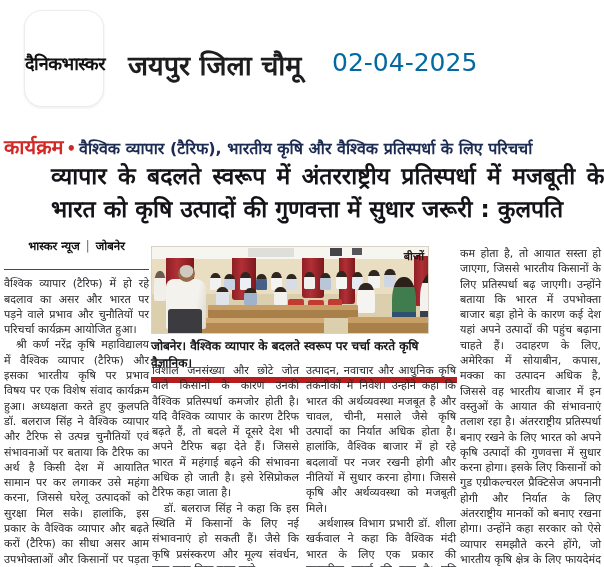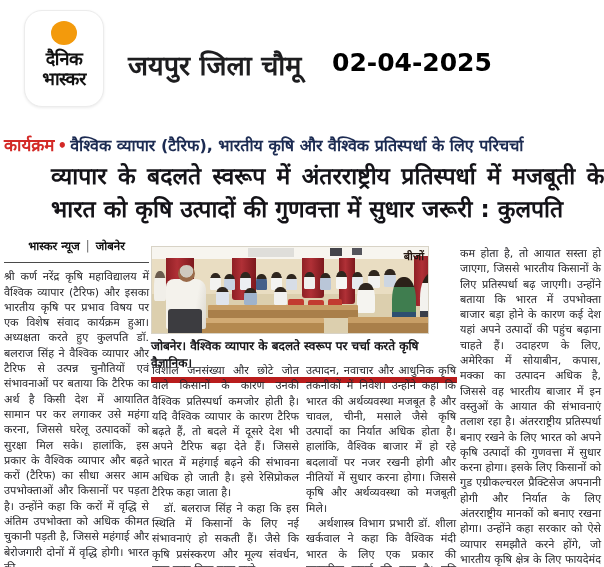--- a/index.html
+++ b/index.html
@@ -8,44 +8,44 @@
     font-family:"DejaVu Sans","Liberation Sans",sans-serif;
     background:#ffffff; color:#1b1b1f; position:relative; overflow:hidden;
   }
   .abs { position:absolute; }
 
   
   .masthead-logo {
     left:24px; top:10px; width:80px; height:97px;
     background:#fff; border:1px solid #ececec; border-radius:18px;
     box-shadow:0 1px 3px rgba(0,0,0,.08);
-    display:flex; flex-direction:column; align-items:center; justify-content:flex-start;
+    display:flex; flex-direction:row; align-items:center; justify-content:flex-start;
     padding-top:10px;
   }
   .logo-dot { width:26px; height:24px; border-radius:50%; background:#f39a0c; margin-bottom:4px; }
   .logo-line { font-weight:bold; font-size:18px; line-height:20px; color:#111; letter-spacing:-0.5px; }
   .masthead-title { left:128px; top:46px; font-size:27px; font-weight:bold; color:#1d1d1f; }
-  .masthead-date { left:332px; top:48px; font-size:25px; color:#000000;font-weight:bold; }
+  .masthead-date { left:332px; top:48px; font-size:25px; color:#0369a1; }
 
   
   .kicker { left:4px; top:133px; width:596px; font-weight:bold; font-size:16px; color:#1c2b52; }
-  .kicker .k-label { color:#d32926; font-size:17px; }
+  .kicker .k-label { color:#d32926; font-size:20px; }
   .kicker .k-bullet { color:#d32926; font-size:15px; padding:0 3px; }
   .headline {
     left:3px; top:160px; width:599px;
     font-size:23px; line-height:33px; font-weight:bold; color:#141318;
     text-align:justify;
     margin-left:48px;
   }
 
   
   .col { font-size:11px; line-height:15.3px; color:#26262a; text-align:justify; }
   .col p + p { text-indent:12px; }
   .byline { text-align:center; font-size:11.5px; font-weight:bold; color:#111;
-            border-bottom:1.5px solid #4a4a4a; padding-bottom:8px; margin-bottom:6px; }
+            border-bottom:1.5px solid #4a4a4a; padding-bottom:15px; margin-bottom:6px; }
   .byline .sep { font-weight:normal; color:#666; padding:0 2px; }
   .subhead { font-size:15px; font-weight:bold; color:#101014; margin:8px 0 6px 0; text-align:left; }
 
   
   .photo {
     left:151px; top:246px; width:278px; height:88px; overflow:hidden;
     background:linear-gradient(#f7f5ef 0 14%, #e9ddc2 14% 55%, #dccfae 55% 100%);
     border:1px solid #d8d3c6;
   }
   .ceil-box { position:absolute; background:#e3e2dc; }
@@ -79,20 +79,21 @@
 </div>
 
 <div class="abs headline">व्यापार के बदलते स्वरूप में अंतरराष्ट्रीय प्रतिस्पर्धा में मजबूती के लिए भारत को कृषि उत्पादों की गुणवत्ता में सुधार जरूरी : कुलपति</div>
 
 <div class="abs col" style="left:4px; top:239px; width:145px;">
   <div class="byline">
     <span>भास्कर न्यूज</span>
     <span class="sep">|</span>
     <span>जोबनेर</span>
   </div>
+  <p>वैश्विक व्यापार (टैरिफ) में हो रहे बदलाव का असर और भारत पर पड़ने वाले प्रभाव और चुनौतियों पर परिचर्चा कार्यक्रम आयोजित हुआ।</p>
   <p>श्री कर्ण नरेंद्र कृषि महाविद्यालय में वैश्विक व्यापार (टैरिफ) और इसका भारतीय कृषि पर प्रभाव विषय पर एक विशेष संवाद कार्यक्रम हुआ। अध्यक्षता करते हुए कुलपति डॉ. बलराज सिंह ने वैश्विक व्यापार और टैरिफ से उत्पन्न चुनौतियों एवं संभावनाओं पर बताया कि टैरिफ का अर्थ है किसी देश में आयातित सामान पर कर लगाकर उसे महंगा करना, जिससे घरेलू उत्पादकों को सुरक्षा मिल सके। हालांकि, इस प्रकार के वैश्विक व्यापार और बढ़ते करों (टैरिफ) का सीधा असर आम उपभोक्ताओं और किसानों पर पड़ता है। उन्होंने कहा कि करों में वृद्धि से अंतिम उपभोक्ता को अधिक कीमत चुकानी पड़ती है, जिससे महंगाई और बेरोजगारी दोनों में वृद्धि होगी। भारत की</p>
 </div>
 
 <div class="abs photo">
 
   <span class="ceil-box" style="left:96px; top:1px; width:46px; height:9px; background:#dfdeda;"></span>
   <span class="ceil-box" style="left:178px; top:1px; width:12px; height:8px; background:#44444a;"></span>
   <span class="ceil-box" style="left:200px; top:1px; width:10px; height:7px; background:#55555c;"></span>
 
   <span class="curtain" style="left:14px; top:11px; width:28px; height:38px;"></span>

